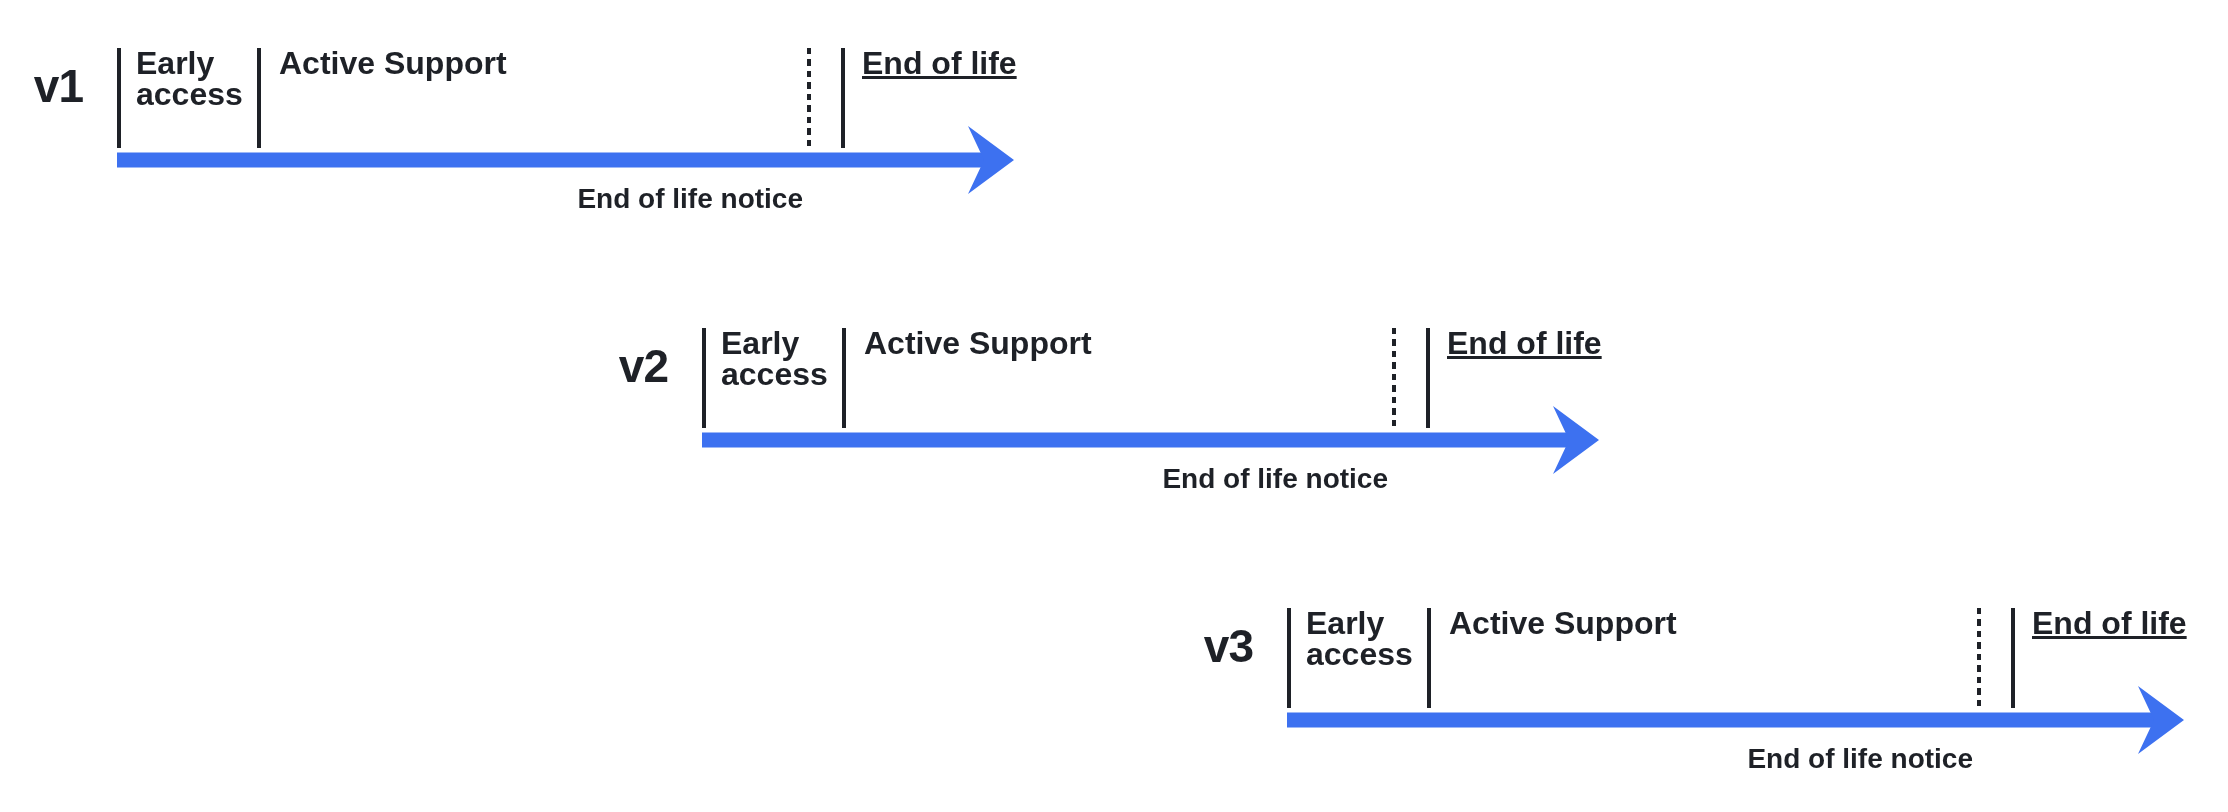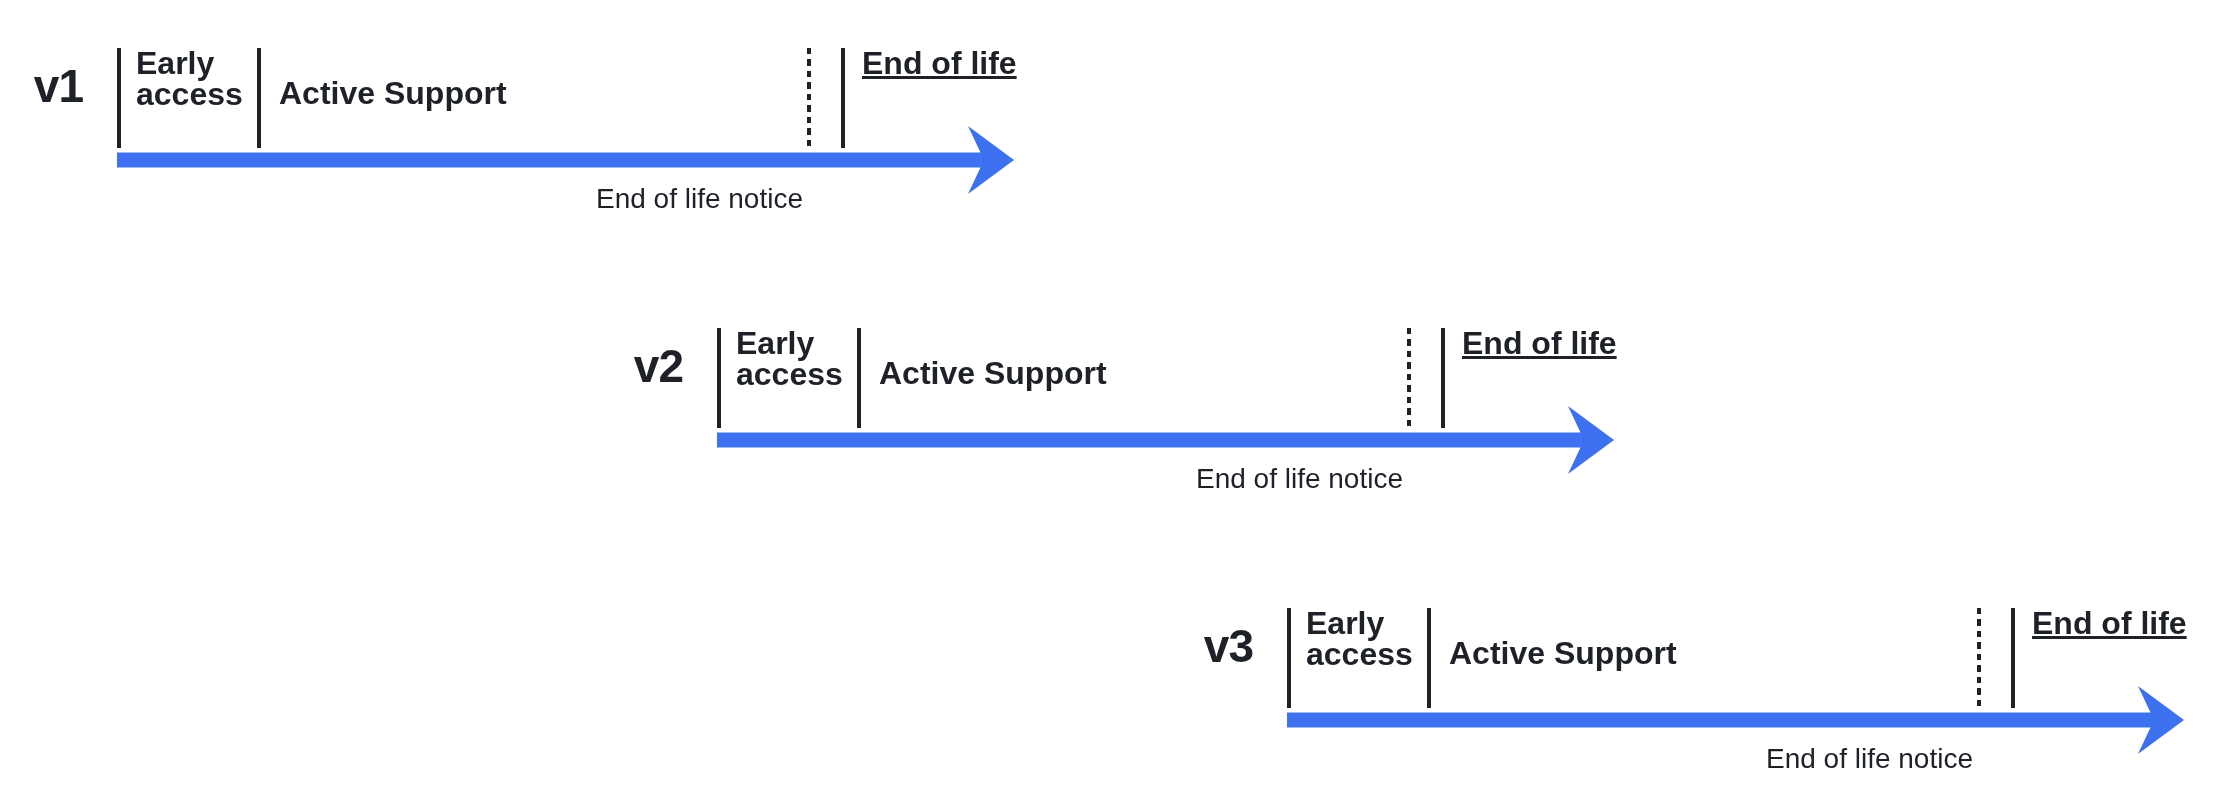--- a/index.html
+++ b/index.html
@@ -20,21 +20,21 @@
     background:var(--background);
     overflow:hidden;
     padding-left:8px;
   }
   .timeline{
     position:absolute;
     width:1070px;
     height:195px;
   }
   .timeline.t1{ left:-3px;   top:48px;  }
-  .timeline.t2{ left:597px;  top:328px; }
+  .timeline.t2{ left:582px;  top:328px; }
   .timeline.t3{ left:1167px; top:608px; }
 
   .version{
     position:absolute;
     left:0; top:16px;
     width:86px;
     text-align:right;
     font-size:46px;
     font-weight:700;
     line-height:44px;
@@ -62,30 +62,30 @@
   .phase-label{
     position:absolute;
     top:0;
     font-size:32px;
     font-weight:700;
     line-height:31px;
     color:var(--ink);
     white-space:pre-line;
   }
   .early{  left:139px; }
-  .active{ left:282px; white-space:nowrap;margin-top:30px; }
+  .active{ left:282px; white-space:nowrap; }
   .eol{    left:865px; white-space:nowrap;text-decoration:underline; }
   .notice{
     position:absolute;
     top:136px;
     left:396px;
     width:410px;
     text-align:right;
     font-size:28px;
-    font-weight:400;
+    font-weight:700;
     line-height:30px;
     color:var(--ink);
     white-space:nowrap;
   }
   .arrow-svg{
     position:absolute;
     left:120px;
     top:75.5px;
     width:900px;
     height:72px;

